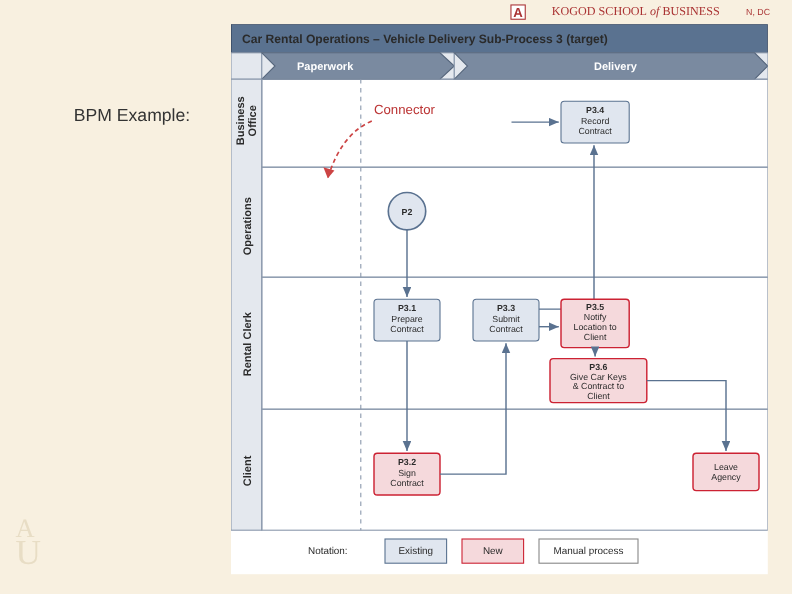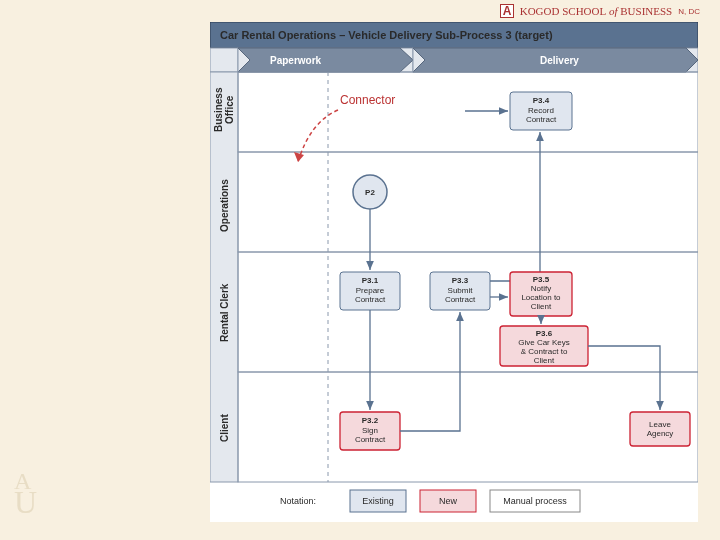--- a/index.html
+++ b/index.html
@@ -1,18 +1,18 @@
 <!DOCTYPE html>
 <html><head>
 <meta charset="utf-8">
 <style>
   *{box-sizing:border-box;margin:0;padding:0}
   body{width:720px;height:540px;background:#f8f0e0;font-family:Arial,Helvetica,sans-serif;font-size:10px;color:#333;overflow:hidden;position:relative}
   .title-block{position:absolute;left:40px;top:95px;width:160px;text-align:center;font-size:16px;line-height:1.35}
-  .logo-bar{position:absolute;right:20px;top:2px;height:18px;display:flex;align-items:center;gap:6px;font-size:10px}
+  .logo-bar{position:absolute;right:20px;top:2px;height:18px;display:flex;align-items:center;gap:24px;font-size:10px}
   .logo-sq{width:14px;height:14px;border:1px solid #a33;background:#fff;position:relative}
   .logo-sq:before{content:"A";position:absolute;left:2px;top:-1px;color:#a33;font-weight:bold;font-size:12px}
   .kogod{color:#a33;font-family:Georgia,serif;font-size:11px}
   .kogod .sm{font-variant:small-caps}
   .kogod .it{font-style:italic}
   .loc{color:#a33;font-size:8px}
   .au-mark{position:absolute;left:14px;bottom:26px;font-family:Georgia,serif;font-size:32px;color:#e8ddc5;line-height:.75}
   .au-mark span:first-child{font-size:24px}
   .diagram{position:absolute;left:210px;top:22px;width:488px;height:500px;background:#fff}
   svg{display:block}
@@ -32,20 +32,21 @@
   <span class="kogod">
     <span class="sm">KOGOD</span>
     <span class="sm">SCHOOL</span>
     <span class="it">of</span>
     <span class="sm">BUSINESS</span>
   </span>
   <span class="loc">N, DC</span>
 </div>
 
 <div class="title-block">
+  <div>BPM Example:</div>
 </div>
 
 <div class="au-mark"><span>A</span><br><span>U</span></div>
 
 <div class="diagram">
 <svg width="488" height="500" viewBox="0 0 488 500">
 
   <rect x="0" y="0" width="488" height="26" fill="#5a7290" stroke="#2a3a50"></rect>
   <text x="10" y="17" class="hdr" fill="#fff">Car Rental Operations – Vehicle Delivery Sub-Process 3 (target)</text>
 

